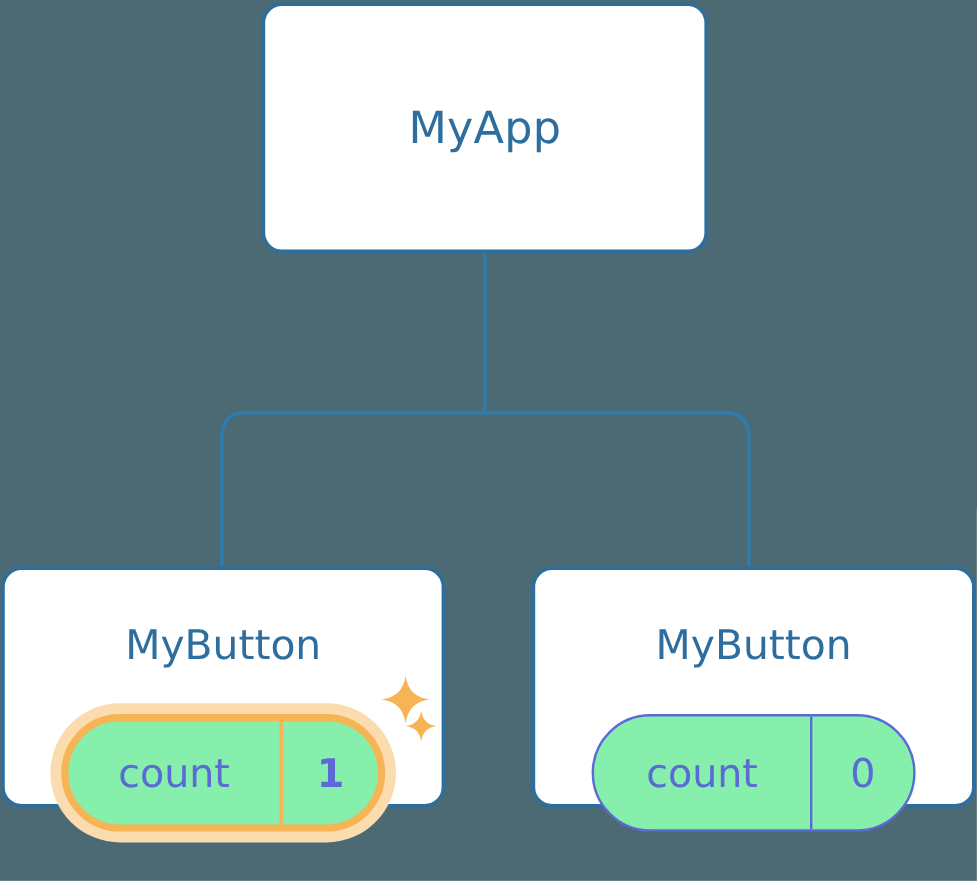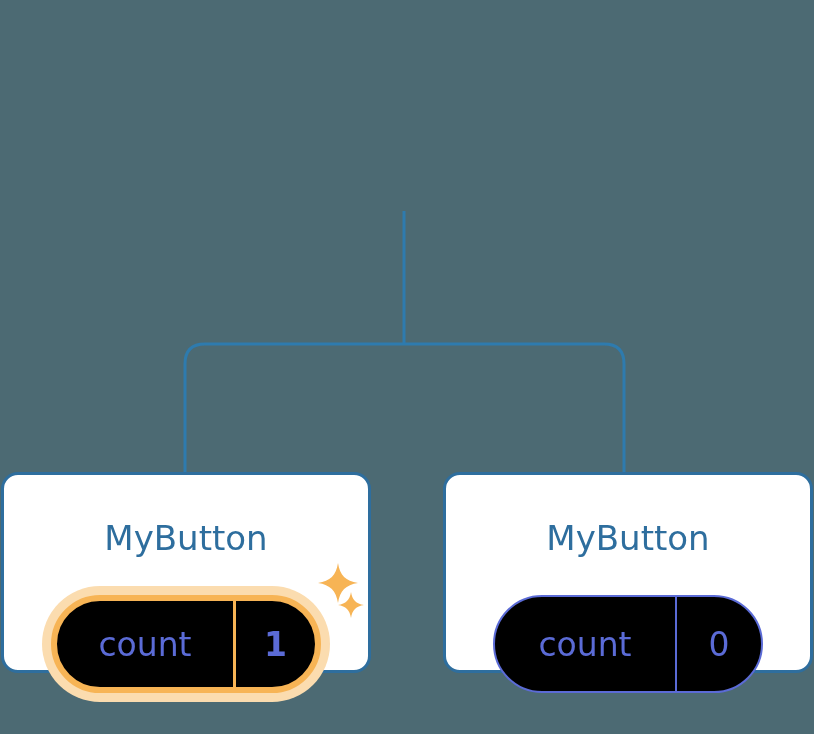--- a/index.html
+++ b/index.html
@@ -90,21 +90,21 @@
     justify-content: center;
   }
 
   .pill {
     position: relative;
     display: flex;
     align-items: stretch;
     height: 98px;
     border-radius: 49px;
     box-sizing: border-box;
-    background: #000000;
+    background: #86efac;
   }
 
   
   .pill.plain {
     width: 270px;
     border: 2px solid #5B6BD6;
   }
   .pill.plain .pill-divider {
     width: 2px;
     background: #5B6BD6;
@@ -150,20 +150,23 @@
 
 <div id="stage">
 
   <svg id="connectors" viewBox="0 0 814 734" xmlns="http://www.w3.org/2000/svg">
 
     <path d="M404,211 L404,344" fill="none" stroke="#2E7BAE" stroke-width="3"></path>
 
     <path d="M185,472 L185,364 Q185,344 205,344 L604,344 Q624,344 624,364 L624,472" fill="none" stroke="#2E7BAE" stroke-width="3"></path>
   </svg>
 
+  <div class="card" id="card-myapp">
+    <span class="root-title">MyApp</span>
+  </div>
 
   <div class="card child-card" id="card-button-left">
 
     <div class="child-title">MyButton</div>
 
     <div class="pill-wrap">
       <div class="pill highlight">
         <div class="pill-key">count</div>
         <div class="pill-divider"></div>
         <div class="pill-val bold">1</div>

